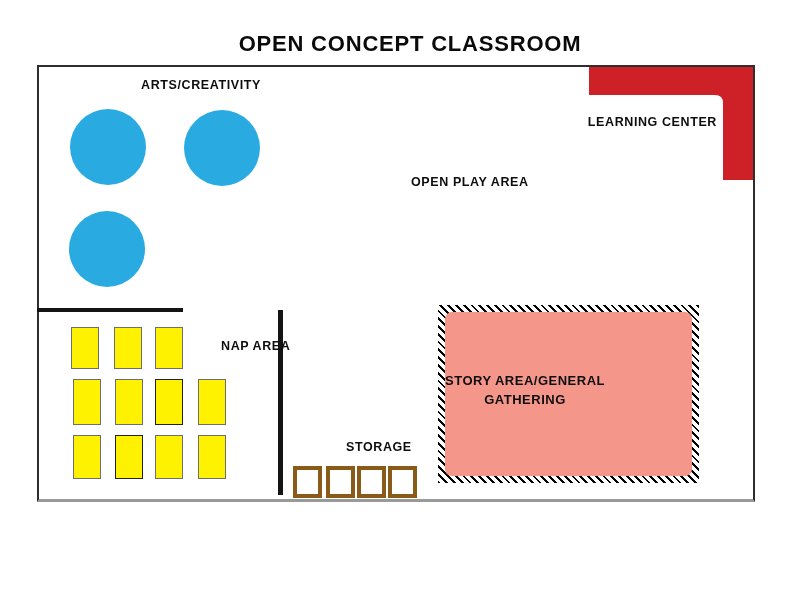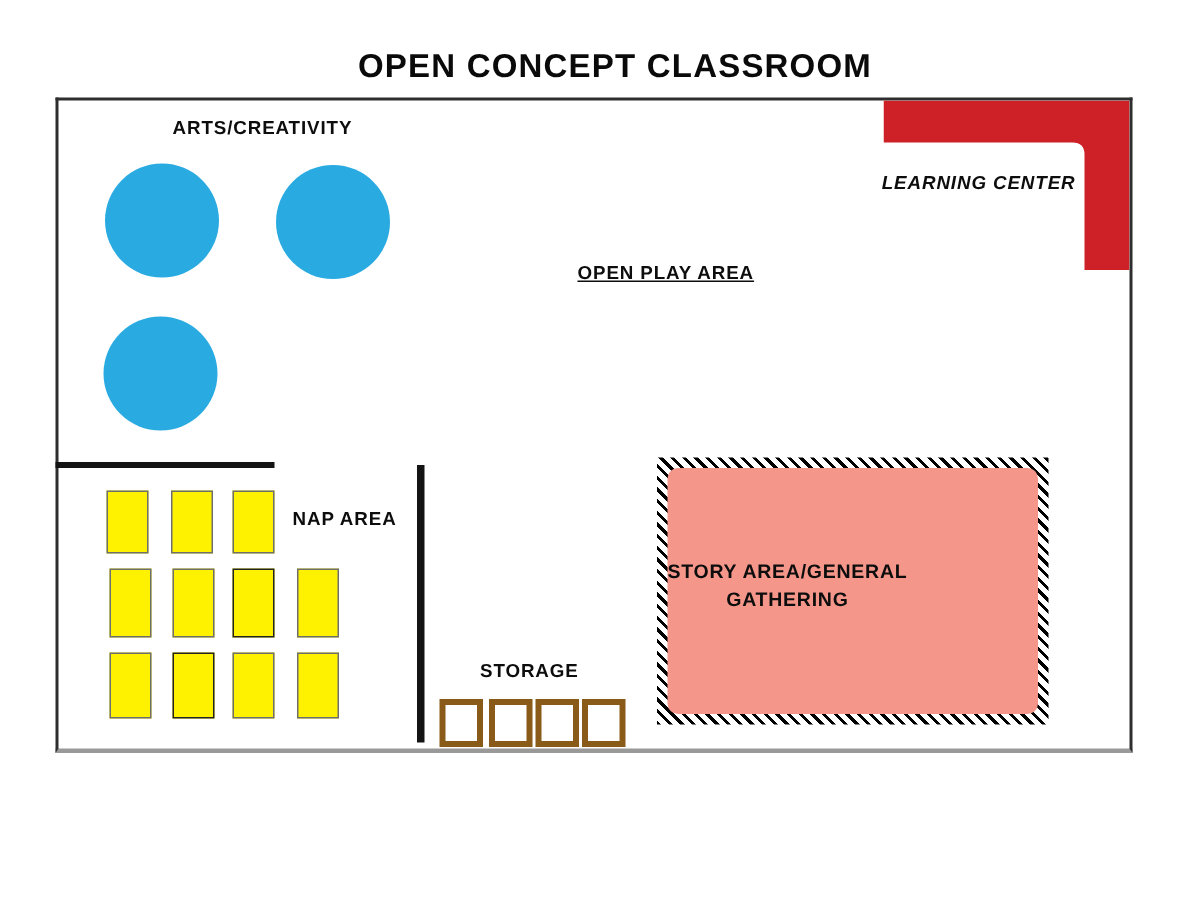--- a/index.html
+++ b/index.html
@@ -10,25 +10,25 @@
   .title{
     position:absolute;left:50%;top:31px;transform:translateX(-50%);margin-left:14px;
     font-size:22px;font-weight:700;letter-spacing:0.8px;white-space:nowrap;color:#0a0a0a;
   }
   .room{
     position:absolute;left:37px;top:65px;width:714px;height:432px;background:#fff;
     border:2px solid #2e2e2e;border-bottom:3px solid var(--wall-shadow-gray,#999);
   }
   .label{
     position:absolute;font-weight:700;font-size:12.5px;letter-spacing:0.6px;
-    white-space:nowrap;color:#0d0d0d;
+    white-space:nowrap;color:#0d0d0d;margin-left:26px;
   }
   .label-arts{left:76px;top:11px;}
-  .label-learning{right:36px;top:48px;font-style:italic;}
-  .label-openplay{left:346px;top:108px;text-decoration:underline;}
+  .label-learning{right:36px;top:48px;}
+  .label-openplay{left:346px;top:108px;}
   .label-nap{left:156px;top:272px;}
   .label-storage{left:281px;top:373px;}
   .circle{
     position:absolute;width:76px;height:76px;border-radius:50%;
     background:var(--art-table-blue,#29ABE2);
   }
   .c1{left:31px;top:42px;}
   .c2{left:145px;top:43px;}
   .c3{left:30px;top:144px;}
   .lshape{position:absolute;left:550px;top:0;}

